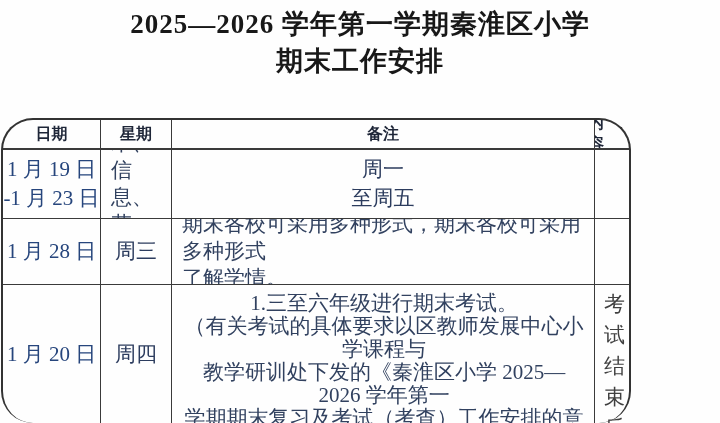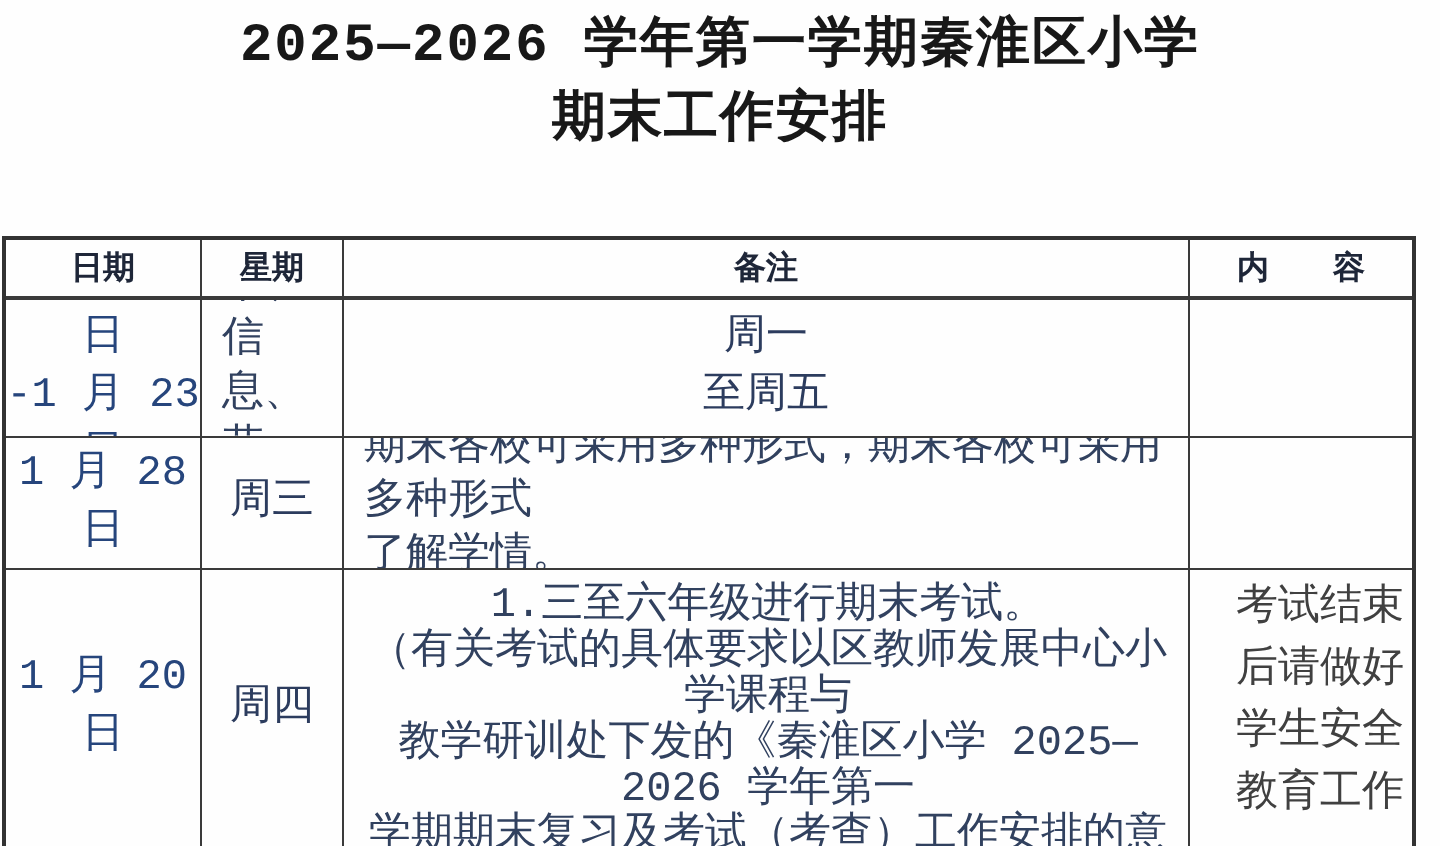--- a/index.html
+++ b/index.html
@@ -1,15 +1,15 @@
 <!DOCTYPE html>
 <html><head>
 <meta charset="utf-8">
 <style>
-  * { margin: 0; padding: 0; box-sizing: border-box; font-family: Liberation Mono, monospace; }
+  * { margin: 0; padding: 0; box-sizing: border-box; }
   html, body {
     width: 720px; height: 423px;
     overflow: hidden;
     background: #ffffff;
     font-family: "Liberation Serif", "DejaVu Serif", serif;
   }
   .page {
     position: relative;
     width: 720px; height: 423px;
     background: #fefefe;
@@ -20,28 +20,29 @@
     text-align: center;
     font-weight: bold;
     font-size: 27px;
     line-height: 37px;
     color: #181818;
     letter-spacing: 1px;
   }
   .doc-table {
     position: absolute;
     left: 1px; top: 118px;
-    width: 707px; height: 305px;
+    width: 630px; height: 305px;
     display: grid;
     grid-template-columns: 98px 71px 423px 1fr;
     grid-template-rows: 30px 69px 66px 1fr;
     border-top: 2px solid #333;
     border-left: 2px solid #333;
     border-right: 2px solid #333;
     color: #31415f;
+    border-radius: 32px;
   }
   .cell {
     border-right: 1.5px solid #3a3a3a;
     border-bottom: 1.5px solid #3a3a3a;
     display: flex;
     align-items: center;
     justify-content: center;
     font-size: 21px;
     white-space: pre-line;
     overflow: hidden;

